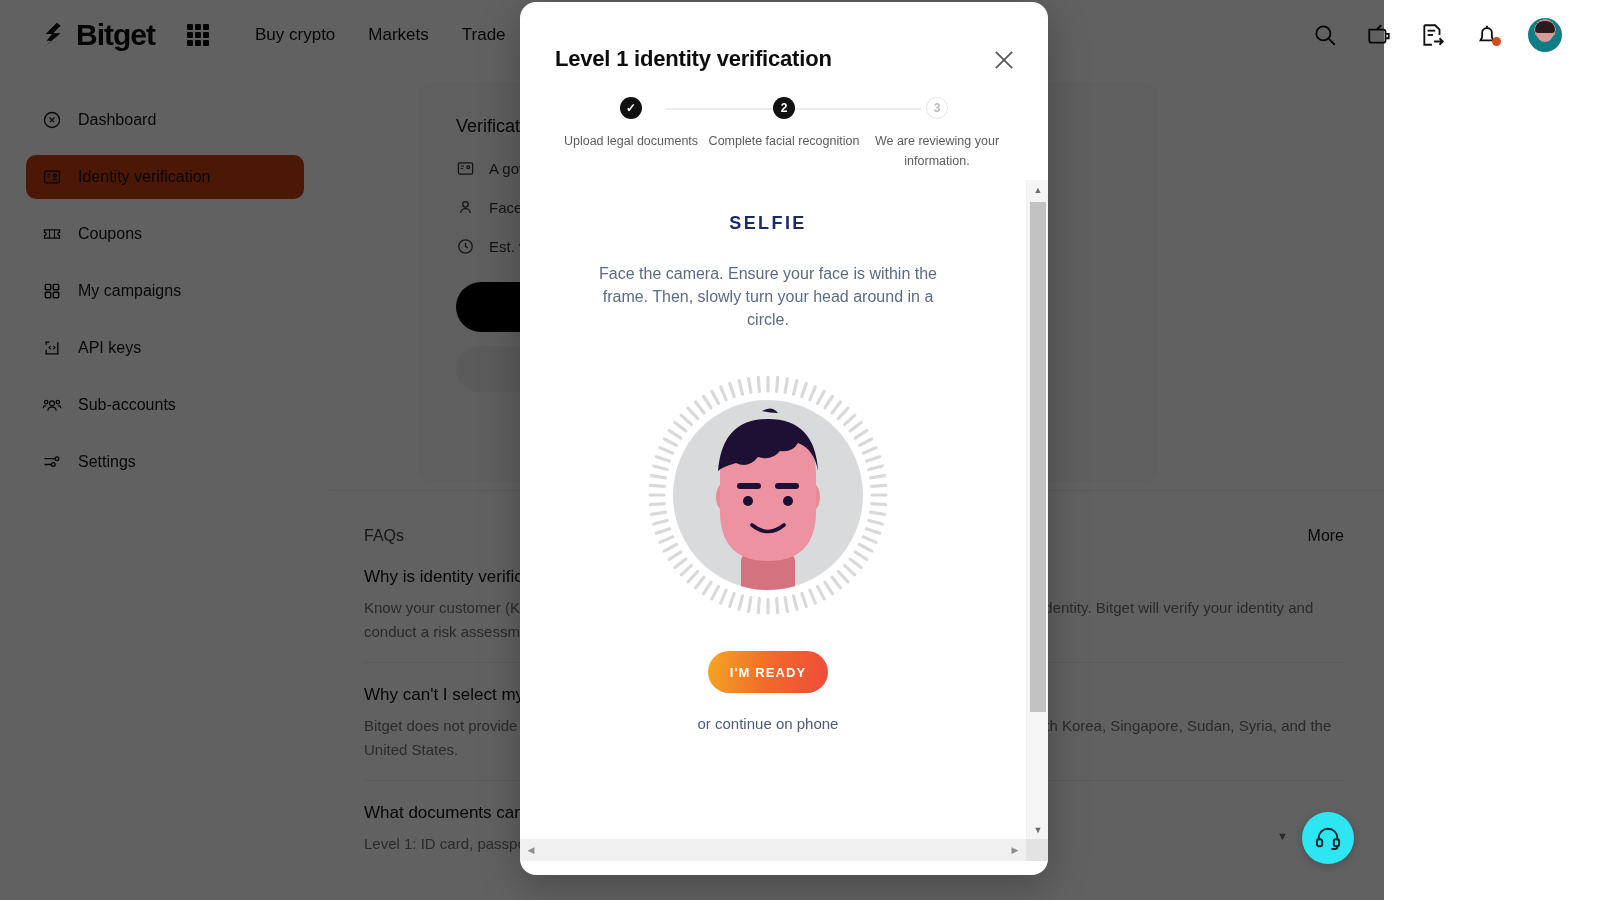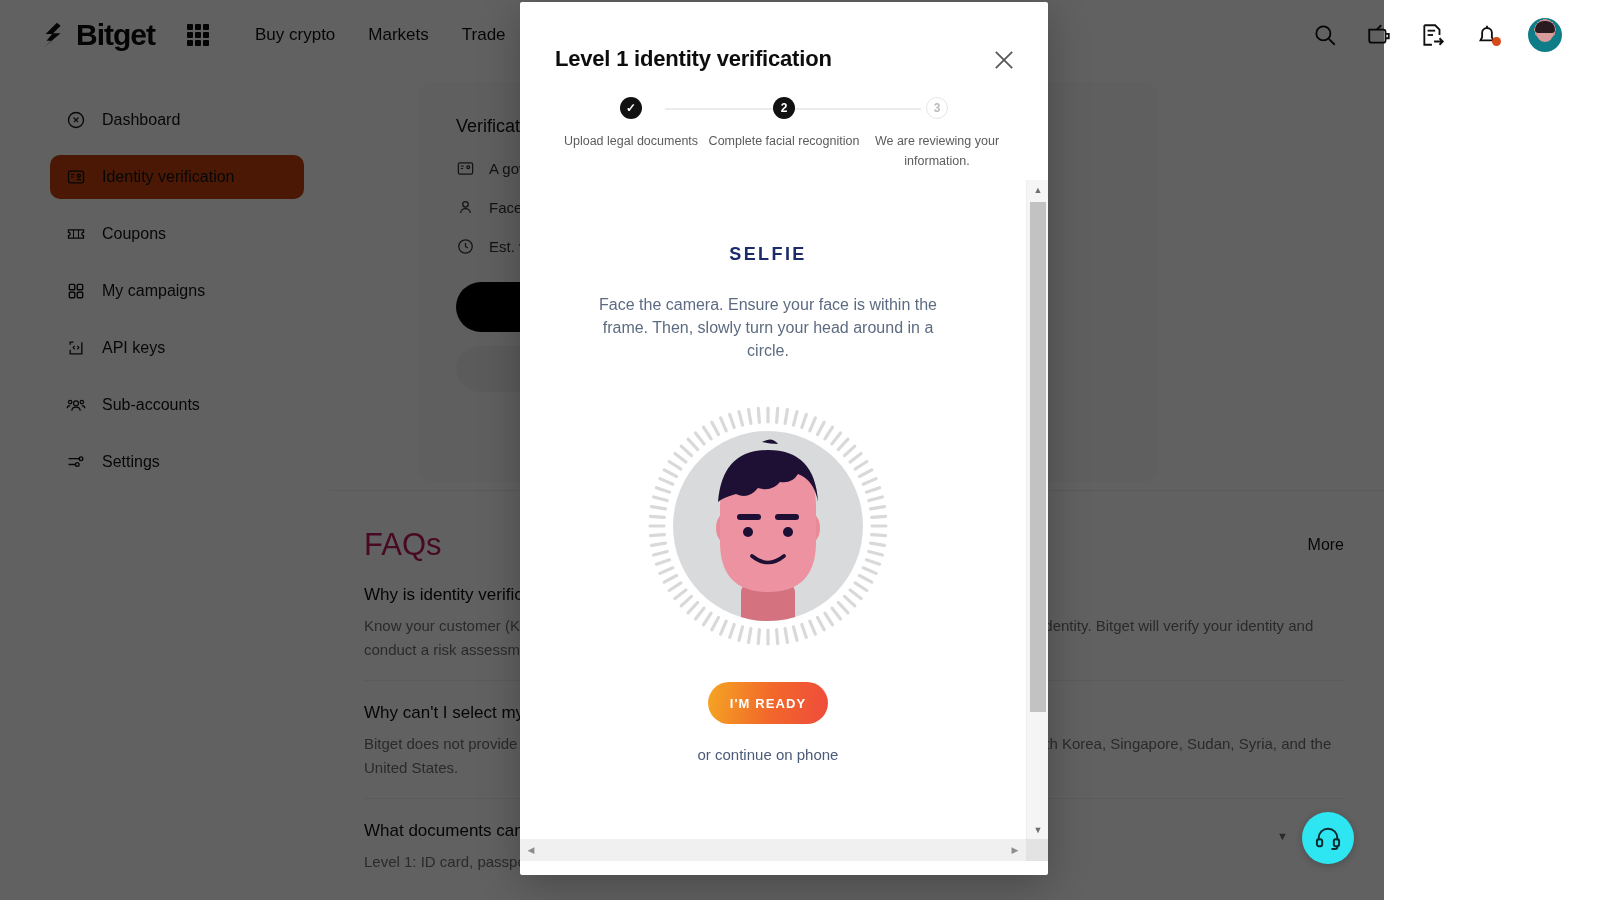--- a/index.html
+++ b/index.html
@@ -56,21 +56,21 @@
     background:#2a1b20; border-radius: 10px 10px 4px 4px;
   }
   .avatar-top .fc {
     position:absolute; top:8px; left:9px; width:16px; height:16px;
     background:#d89a9a; border-radius:50%;
   }
 
   
   .sidebar {
     position: absolute; left: 0; top: 70px; width: 330px; bottom: 0;
-    background: #ffffff; padding-top: 28px; padding-left: 24px;
+    background: #ffffff; padding-top: 28px;
   }
   .side-item {
     display: flex; align-items: center; gap: 16px;
     height: 44px; margin: 0 26px 13px 26px; padding: 0 16px;
     border-radius: 10px; cursor: pointer;
   }
   .side-item.active { background: #c2410c; }
   .side-item .lbl { font-size: 16px; color: #131313; white-space: nowrap; }
   .side-item svg { width: 20px; height: 20px; flex: 0 0 20px; color: #131313; }
 
@@ -92,21 +92,21 @@
   .btn-light {
     margin-top: 14px; width: 300px; height: 46px; border-radius: 23px;
     background: #f0f0f0; color: #222; font-size: 15px; border: none; cursor: pointer;
     display:flex; align-items:center; justify-content:center;
   }
   .faq-sec {
     position: absolute; left: 0; top: 420px; right: 0; bottom: 0;
     background: #fff; border-top: 1px solid #ededed; padding: 36px 40px 0 34px;
   }
   .faq-head { display:flex; align-items:center; justify-content:space-between; }
-  .faq-title { font-size: 31px; color: #be185d; }
+  .faq-title { font-size: 16px; color: #404040; }
   .faq-more { font-size: 16px; color: #151515; cursor:pointer; }
   .faq-item { padding: 22px 0 18px 0; border-bottom: 1px solid #efefef; }
   .faq-q { font-size: 17px; color: #0f0f0f; margin-bottom: 9px; }
   .faq-a { font-size: 15px; color: #6f6f6f; line-height: 24px; }
 
   
   .dim {
     position:absolute; inset:0; background: rgba(0,0,0,0.62);
   }
 
@@ -118,21 +118,21 @@
     cursor: pointer; box-shadow: 0 2px 8px rgba(0,0,0,.2);
   }
   .fab svg { width: 28px; height: 28px; color:#0b2b2f; }
   .faq-caret {
     position:absolute; right: 96px; bottom: 58px; color:#2a2a2a; font-size: 11px;
   }
 
   
   .modal {
     position: absolute; left: 520px; top: 2px; width: 528px; height: 873px;
-    background: #fff; border-radius: 2px; overflow: hidden;
+    background: #fff; border-radius: 16px; overflow: hidden;
     box-shadow: 0 10px 40px rgba(0,0,0,.25);
   }
   .modal-title {
     position:absolute; left: 35px; top: 44px;
     font-size: 22px; font-weight: 700; color: #0d0d0d; letter-spacing: -0.2px;
   }
   .modal-close {
     position:absolute; right: 30px; top: 44px; width: 28px; height: 28px;
     cursor: pointer; color: #5a5a5a;
   }
@@ -161,21 +161,21 @@
   .step.s3 { left: 306px; }
 
   .scroll-area {
     position:absolute; left: 0; top: 178px; width: 528px; height: 660px;
     background: #fff; overflow:hidden;
   }
   .scroll-inner {
     position:absolute; left: 0; top: 0; width: 496px; height: 640px;
   }
   .selfie-title {
-    margin-top: 64px; text-align:center; font-size: 18px; font-weight: 700;
+    margin-top: 33px; text-align:center; font-size: 18px; font-weight: 700;
     letter-spacing: 2.4px; color: #1b2a6b;
   }
   .selfie-desc {
     margin: 28px auto 0; width: 350px; text-align:center;
     font-size: 16px; line-height: 23px; color: #5d6b82;
   }
   .illus { margin: 34px auto 0; width: 260px; height: 260px; position: relative; }
   .btn-ready {
     display:block; margin: 26px auto 0; width: 120px; height: 42px;
     border-radius: 21px; border: none; cursor: pointer;

